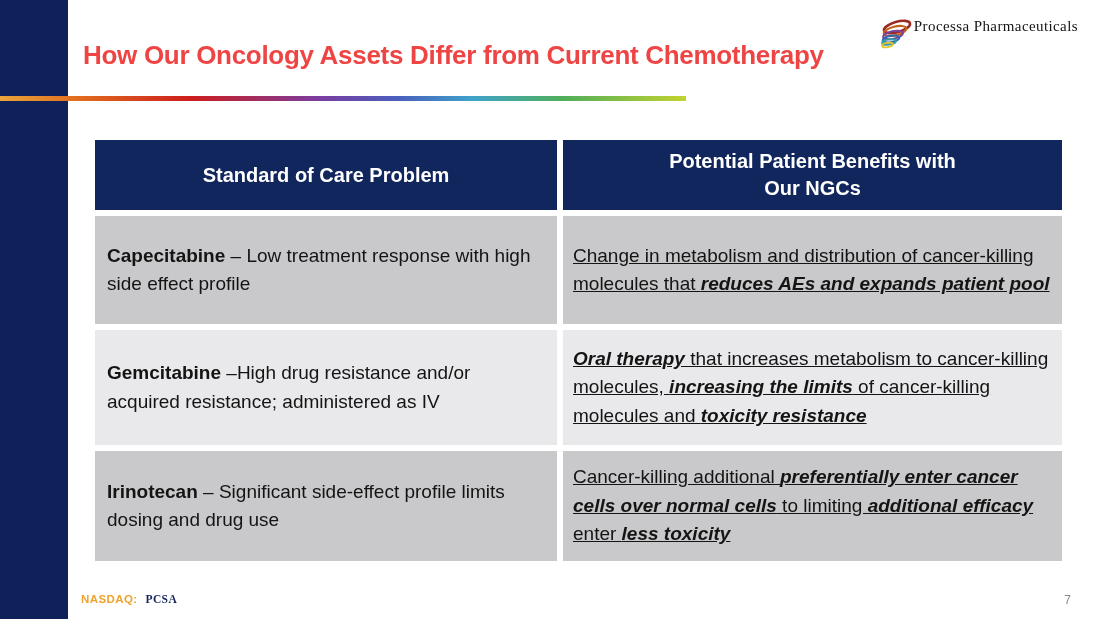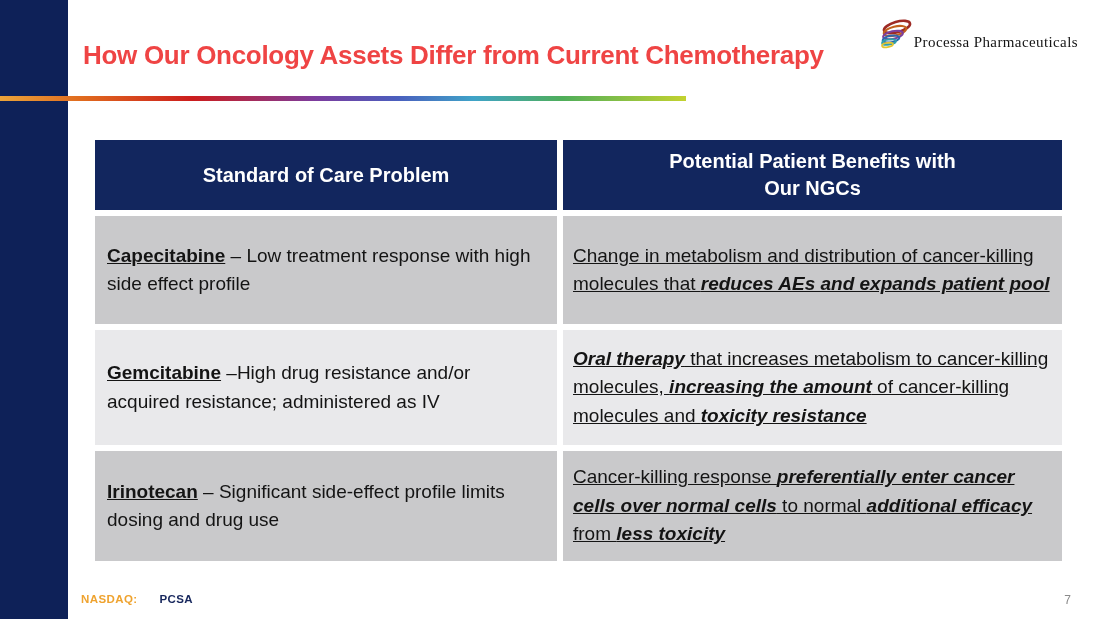--- a/index.html
+++ b/index.html
@@ -16,21 +16,21 @@
   }
   .rainbow{
     position:absolute;left:0;top:96px;width:686px;height:5px;
     background:linear-gradient(to right,#eba43a,#e06a1e 12%,#cc1d1d 28%,#7c3c9e 46%,#4a5fbe 58%,#3fa3c8 69%,#4fae5a 82%,#c3d22f 100%);
   }
   .page-title{
     position:absolute;left:83px;top:40px;width:830px;margin:0;
     font-size:26px;font-weight:bold;color:#ef4444;letter-spacing:-0.3px;
   }
   .logo{
-    position:absolute;right:22px;top:18px;display:flex;align-items:flex-end;
+    position:absolute;right:22px;top:18px;display:flex;align-items:flex-start;
   }
   .logo svg{display:block;}
   .logo-name{
     font-family:"Liberation Serif",serif;font-size:15px;color:#151515;
     letter-spacing:0.4px;white-space:nowrap;
   }
   .cmp-table{
     position:absolute;left:95px;top:140px;width:1057px;
     display:grid;grid-template-columns:462px 499px;
     grid-template-rows:70px 108px 115px 110px;gap:6px;
@@ -41,28 +41,28 @@
     justify-content:center;text-align:center;white-space:pre-line;
   }
   .td{
     display:flex;align-items:center;color:#141414;
     font-size:19px;line-height:1.5;
   }
   .cell-dark{background:var(--row-gray,#c9c9cb);}
   .cell-light{background:var(--row-light,#e9e9eb);}
   .cell-text{margin:0;padding:6px 12px;}
   .td.benefit .cell-text{padding:6px 12px 6px 10px;text-decoration:underline;}
-  .drug{font-weight:bold;text-decoration:underline;}
+  .drug{font-weight:bold;}
   .em{font-weight:bold;font-style:italic;}
   .footer-ticker{
     position:absolute;left:81px;top:593px;font-size:11.5px;font-weight:bold;
     letter-spacing:0.4px;
   }
   .exchange{color:var(--accent-orange,#efa32f);}
-  .ticker{color:var(--ticker-navy,#16265c);margin-left:22px;}
+  .ticker{color:var(--ticker-navy,#16265c);margin-left:8px;font-family:Liberation Serif, serif;}
   .page-number{
     position:absolute;right:29px;top:593px;font-size:12px;
     color:var(--page-number-gray,#8a8a8a);
   }
 </style>
 </head>
 <body>
 
 <div class="slide">
 
@@ -96,28 +96,28 @@
       <p class="cell-text"><span class="drug">Capecitabine</span><span> – Low treatment response with high side effect profile</span></p>
     </div>
     <div class="td cell-dark benefit">
       <p class="cell-text"><span>Change in metabolism and distribution of cancer-killing molecules that </span><span class="em">reduces AEs and expands patient pool</span></p>
     </div>
 
     <div class="td cell-light">
       <p class="cell-text"><span class="drug">Gemcitabine</span><span> –High drug resistance and/or acquired resistance; administered as IV</span></p>
     </div>
     <div class="td cell-light benefit">
-      <p class="cell-text"><span class="em">Oral therapy</span><span> that increases metabolism to cancer-killing molecules, </span><span class="em">increasing the amount</span><span> of cancer-killing molecules and </span><span class="em">toxicity resistance</span></p>
+      <p class="cell-text"><span class="em">Oral therapy</span><span> that increases metabolism to cancer-killing molecules, </span><span class="em">increasing the limits</span><span> of cancer-killing molecules and </span><span class="em">toxicity resistance</span></p>
     </div>
 
     <div class="td cell-dark">
       <p class="cell-text"><span class="drug">Irinotecan</span><span> – Significant side-effect profile limits dosing and drug use</span></p>
     </div>
     <div class="td cell-dark benefit">
-      <p class="cell-text"><span>Cancer-killing response </span><span class="em">preferentially enter cancer cells over normal cells</span><span> to normal </span><span class="em">additional efficacy</span><span> from </span><span class="em">less toxicity</span></p>
+      <p class="cell-text"><span>Cancer-killing additional </span><span class="em">preferentially enter cancer cells over normal cells</span><span> to limiting </span><span class="em">additional efficacy</span><span> enter </span><span class="em">less toxicity</span></p>
     </div>
 
   </div>
 
   <div class="footer-ticker">
     <span class="exchange">NASDAQ:</span><span class="ticker">PCSA</span>
   </div>
 
   <span class="page-number">7</span>
 

